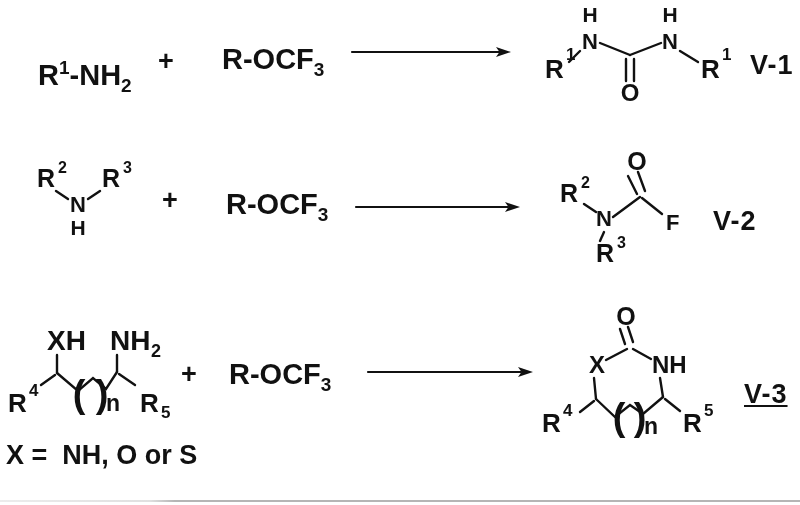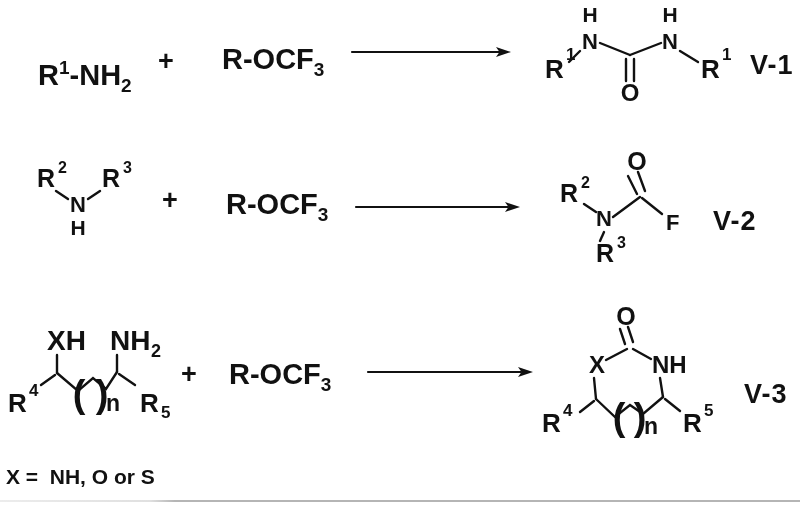--- a/index.html
+++ b/index.html
@@ -5,21 +5,21 @@
   html,body{margin:0;padding:0;background:#ffffff;}
   .scheme{
     position:relative;width:800px;height:505px;background:#ffffff;overflow:hidden;
     font-family:"Liberation Sans",sans-serif;color:#111111;font-weight:700;
   }
   .formula{position:absolute;font-size:29px;line-height:1;white-space:pre;}
   .formula .sup{font-size:19px;position:relative;top:-11px;}
   .formula .sub{font-size:19px;position:relative;top:7px;}
   .plus{position:absolute;font-size:27px;line-height:1;}
   .vlabel{position:absolute;font-size:27px;line-height:1;font-weight:700;letter-spacing:1px;}
-  .note{position:absolute;font-size:21px;line-height:1;white-space:pre;margin-top:24px;}
+  .note{position:absolute;font-size:27px;line-height:1;white-space:pre;}
   svg{position:absolute;overflow:visible;}
   svg text{font-family:"Liberation Sans",sans-serif;font-weight:700;fill:#111111;}
   svg line, svg polyline{stroke:#111111;stroke-width:2.4;fill:none;stroke-linecap:round;}
   .arrow line{stroke-width:2.2;}
   .arrow polygon{fill:#111111;}
   .bottom-rule{
     position:absolute;left:0;top:500px;width:800px;height:2px;
     background:linear-gradient(to right,#ececec 0px,#e0e0e0 150px,#b5b5b5 175px,#b5b5b5 800px);
   }
 </style>
@@ -139,19 +139,19 @@
     <text x="12" y="142" font-size="26">R</text>
     <text x="33" y="126" font-size="17">4</text>
     <line x1="135" y1="109" x2="150" y2="121"></line>
     <text x="153" y="142" font-size="26">R</text>
     <text x="174" y="126" font-size="17">5</text>
     <text x="89" y="140" font-size="38" text-anchor="middle">(</text>
     <text x="110" y="140" font-size="38" text-anchor="middle">)</text>
     <text x="114" y="144" font-size="23">n</text>
   </svg>
 
-  <div class="vlabel" style="left:744px;top:381px;">V-3</div>
+  <div class="vlabel" style="left:744px;top:381px;text-decoration:underline;">V-3</div>
 
   <div class="note" style="left:6px;top:442px;">X =  NH, O or S</div>
 
   <div class="bottom-rule"></div>
 
 </div>
 
 </body></html>

